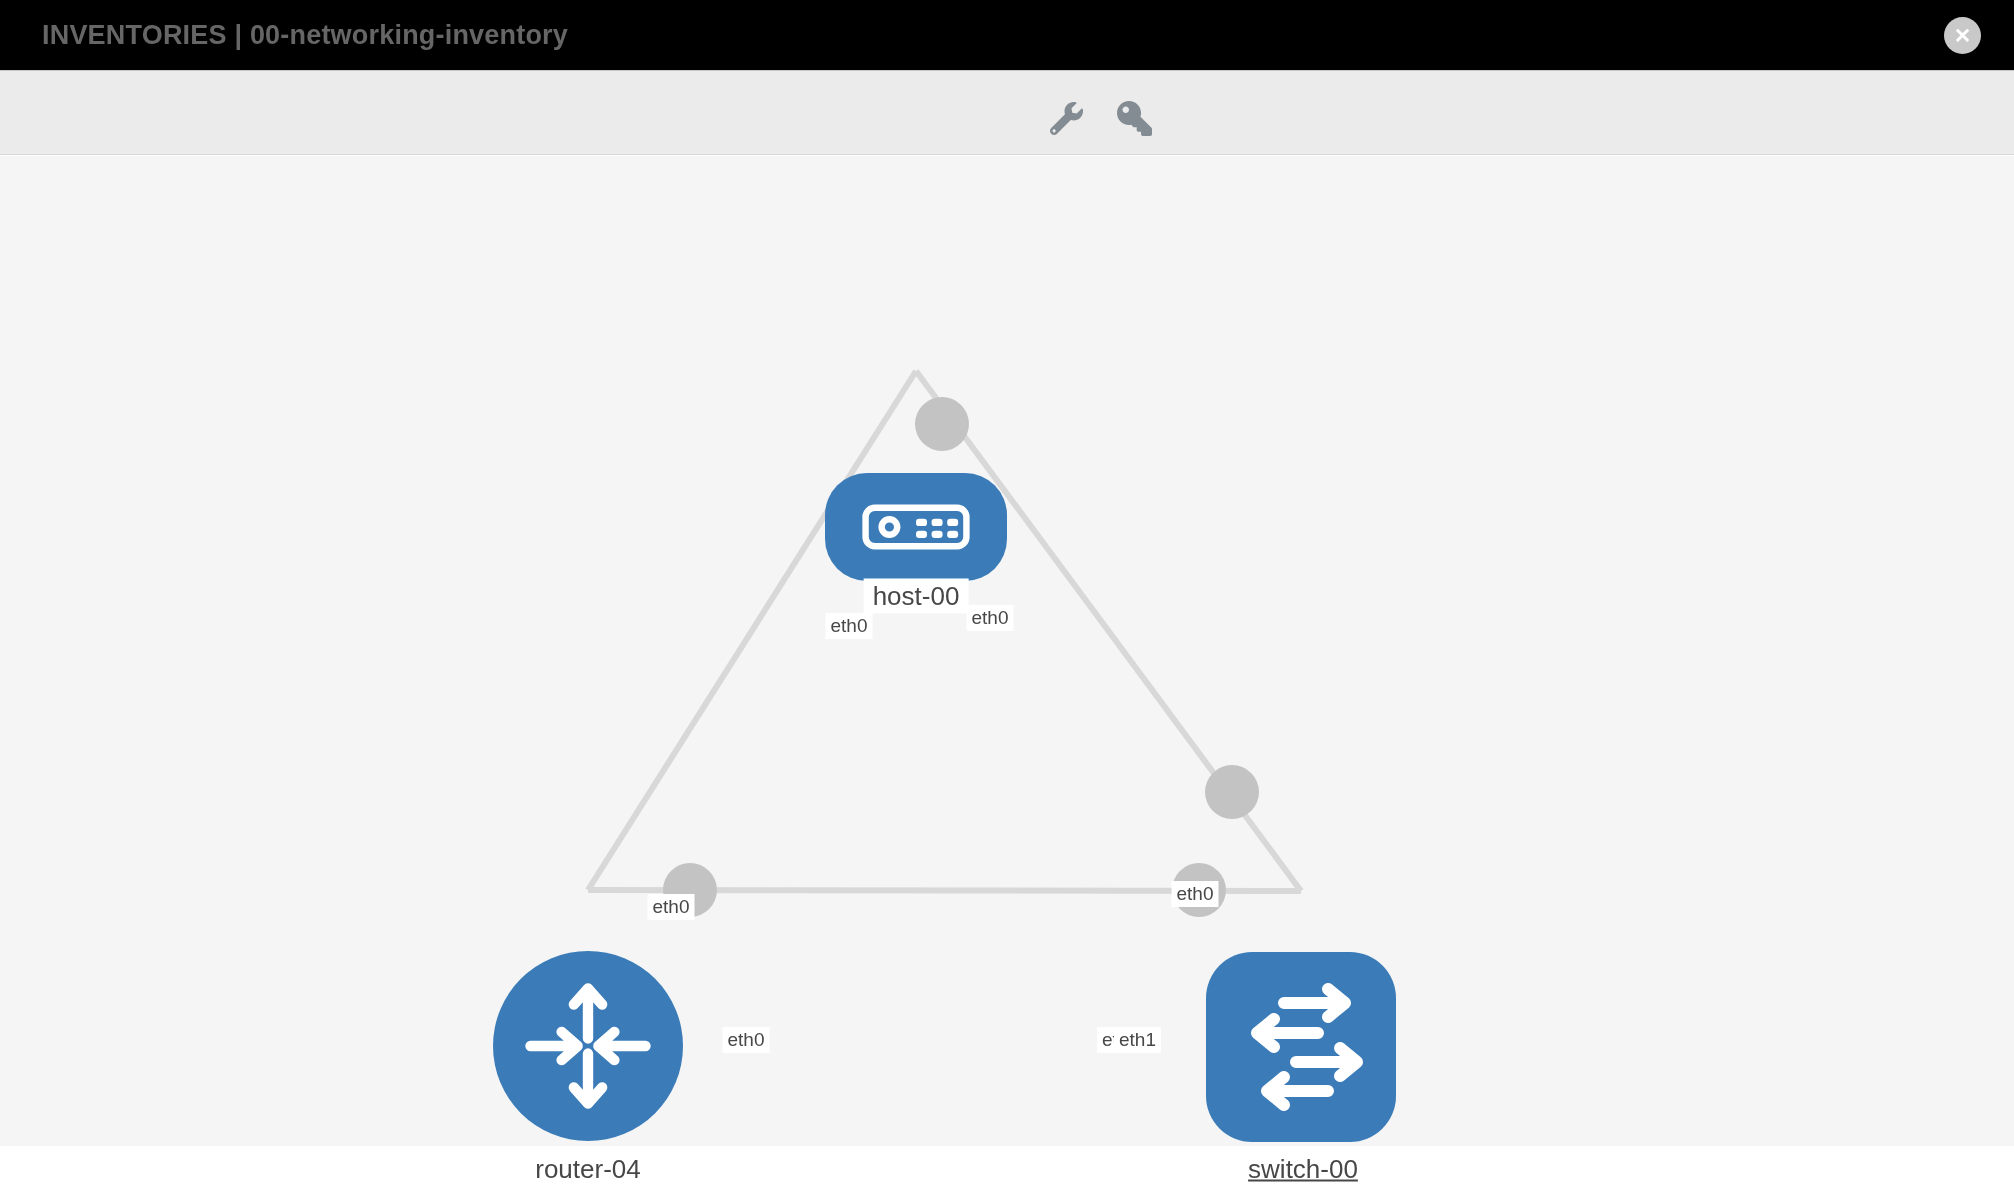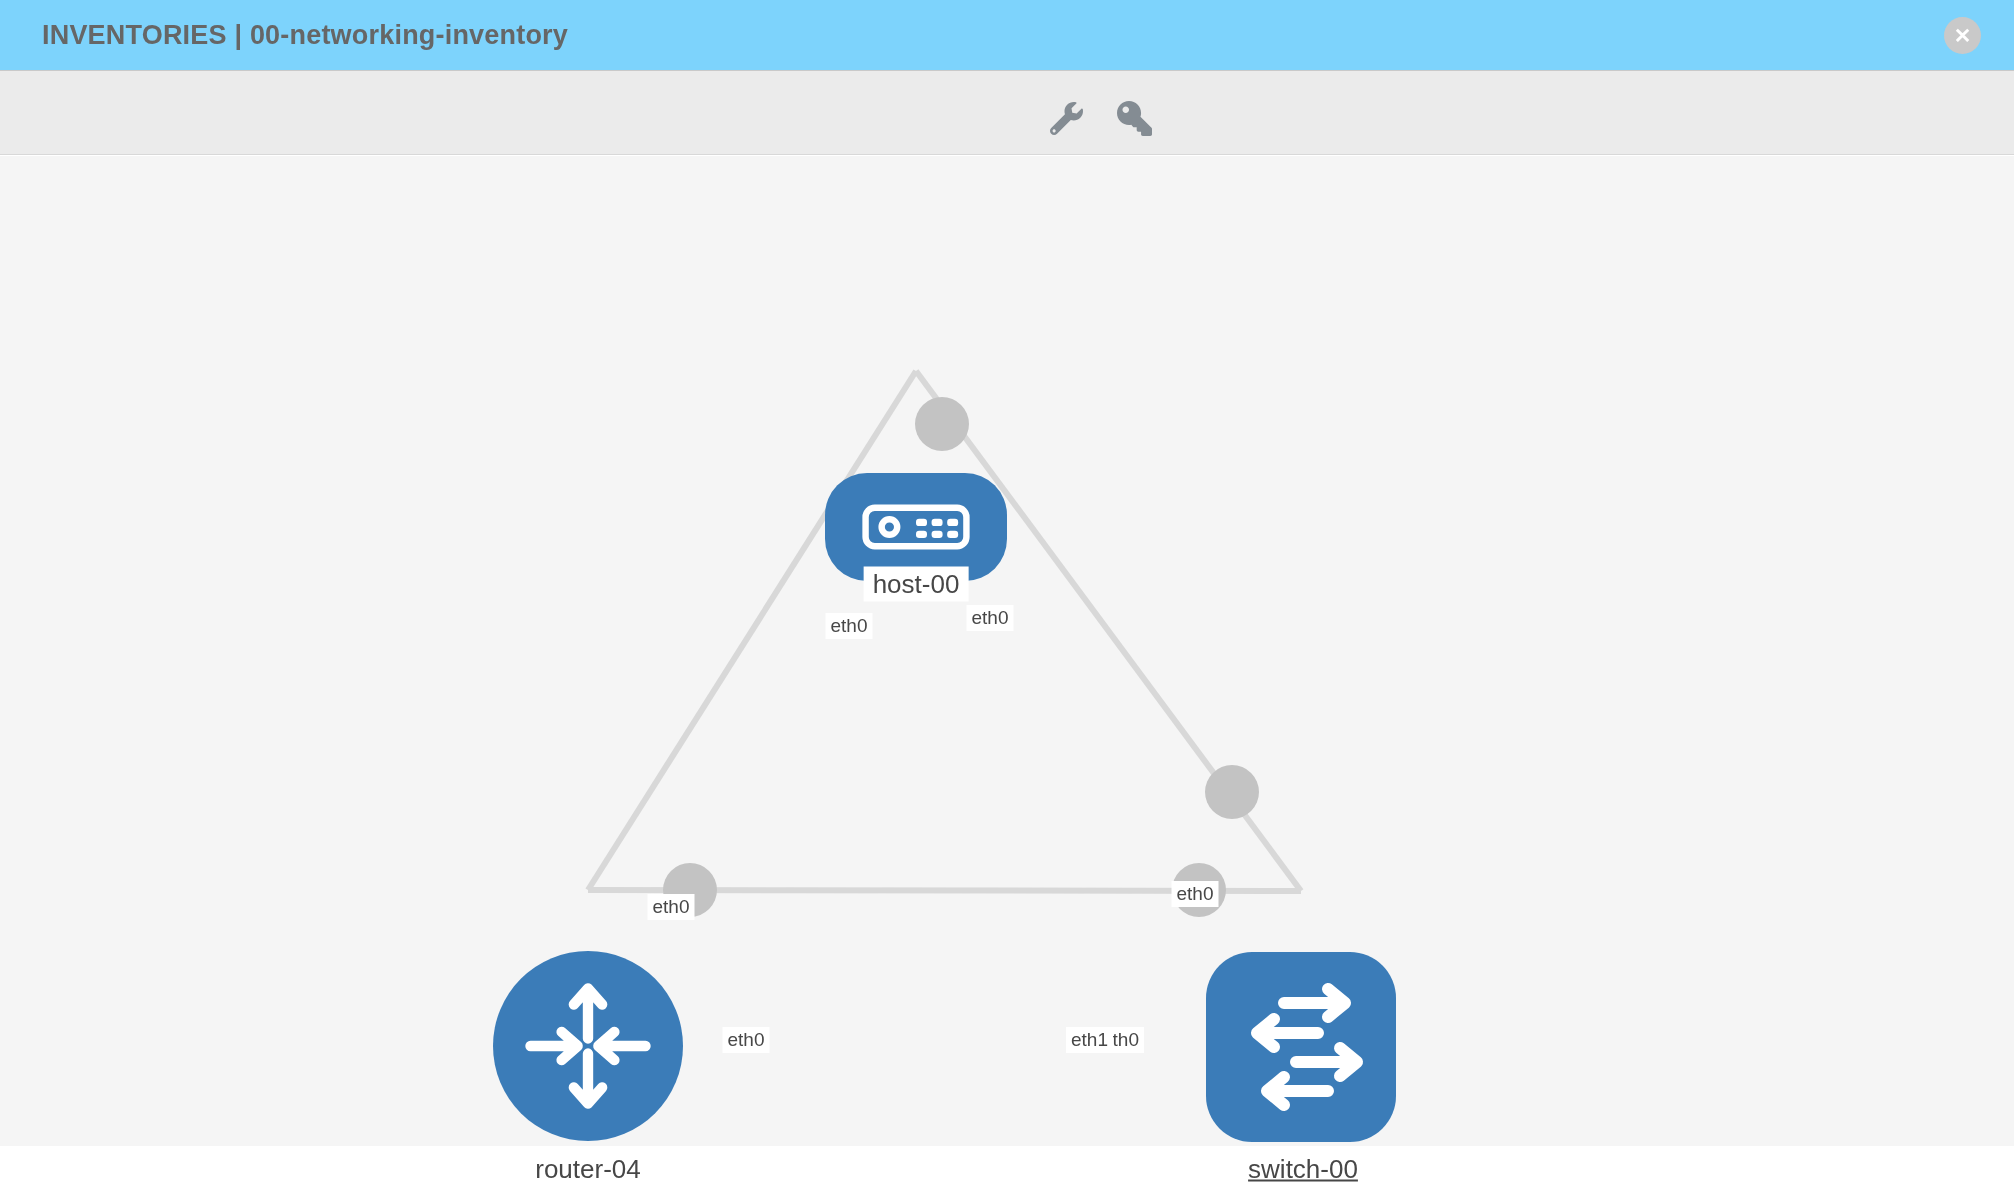--- a/index.html
+++ b/index.html
@@ -7,21 +7,21 @@
     width: 2014px; height: 1200px;
     overflow: hidden;
     font-family: "Liberation Sans", sans-serif;
     background: #ffffff;
   }
   .stage { position: absolute; inset: 0; width: 2014px; height: 1200px; }
 
   
   .header {
     position: absolute; left: 0; top: 0; width: 2014px; height: 70px;
-    background: #7dd3fc; z-index: 30;
+    background: #000000; z-index: 30;
   }
   .page-title {
     position: absolute; left: 42px; top: 50%; transform: translateY(-50%);
     font-size: 27px; font-weight: 700; color: #666666; letter-spacing: 0.2px;
   }
   .close-btn {
     position: absolute; left: 1944px; top: 17px; width: 37px; height: 37px;
     background: #c9c9c9; border-radius: 50%;
     display: flex; align-items: center; justify-content: center;
     cursor: pointer; border: none;
@@ -139,23 +139,23 @@
         <path d="M122 139 L64 139 M78 125 L61 139 L78 153"></path>
       </svg>
     </div>
 
     <div class="port-label center-xy" style="left:849px; top:470px;">eth0</div>
     <div class="port-label center-xy" style="left:990px; top:462px;">eth0</div>
     <div class="port-label center-xy" style="left:671px; top:751px;">eth0</div>
     <div class="port-label center-xy" style="left:1195px; top:738px;">eth0</div>
     <div class="port-label center-xy" style="left:746px; top:884px;">eth0</div>
     <div class="port-label" style="left:1097px; top:884px; transform:translateY(-50%); z-index:4;">eth0</div>
-    <div class="port-label" style="left:1066px; top:884px; transform:translateY(-50%); z-index:5;">eth1</div>
+    <div class="port-label" style="left:1114px; top:884px; transform:translateY(-50%); z-index:5;">eth1</div>
 
-    <div class="node-label center-xy" style="left:916px; top:428px;">host-00</div>
+    <div class="node-label center-xy" style="left:916px; top:440px;">host-00</div>
     <div class="node-label center-xy" style="left:588px; top:1013px;">router-04</div>
     <div class="node-label center-xy" style="left:1303px; top:1013px;text-decoration:underline;">switch-00</div>
 
   </div>
 
   <div class="header">
     <div class="page-title">INVENTORIES | 00-networking-inventory</div>
     <button class="close-btn">
       <span>✕</span>
     </button>

